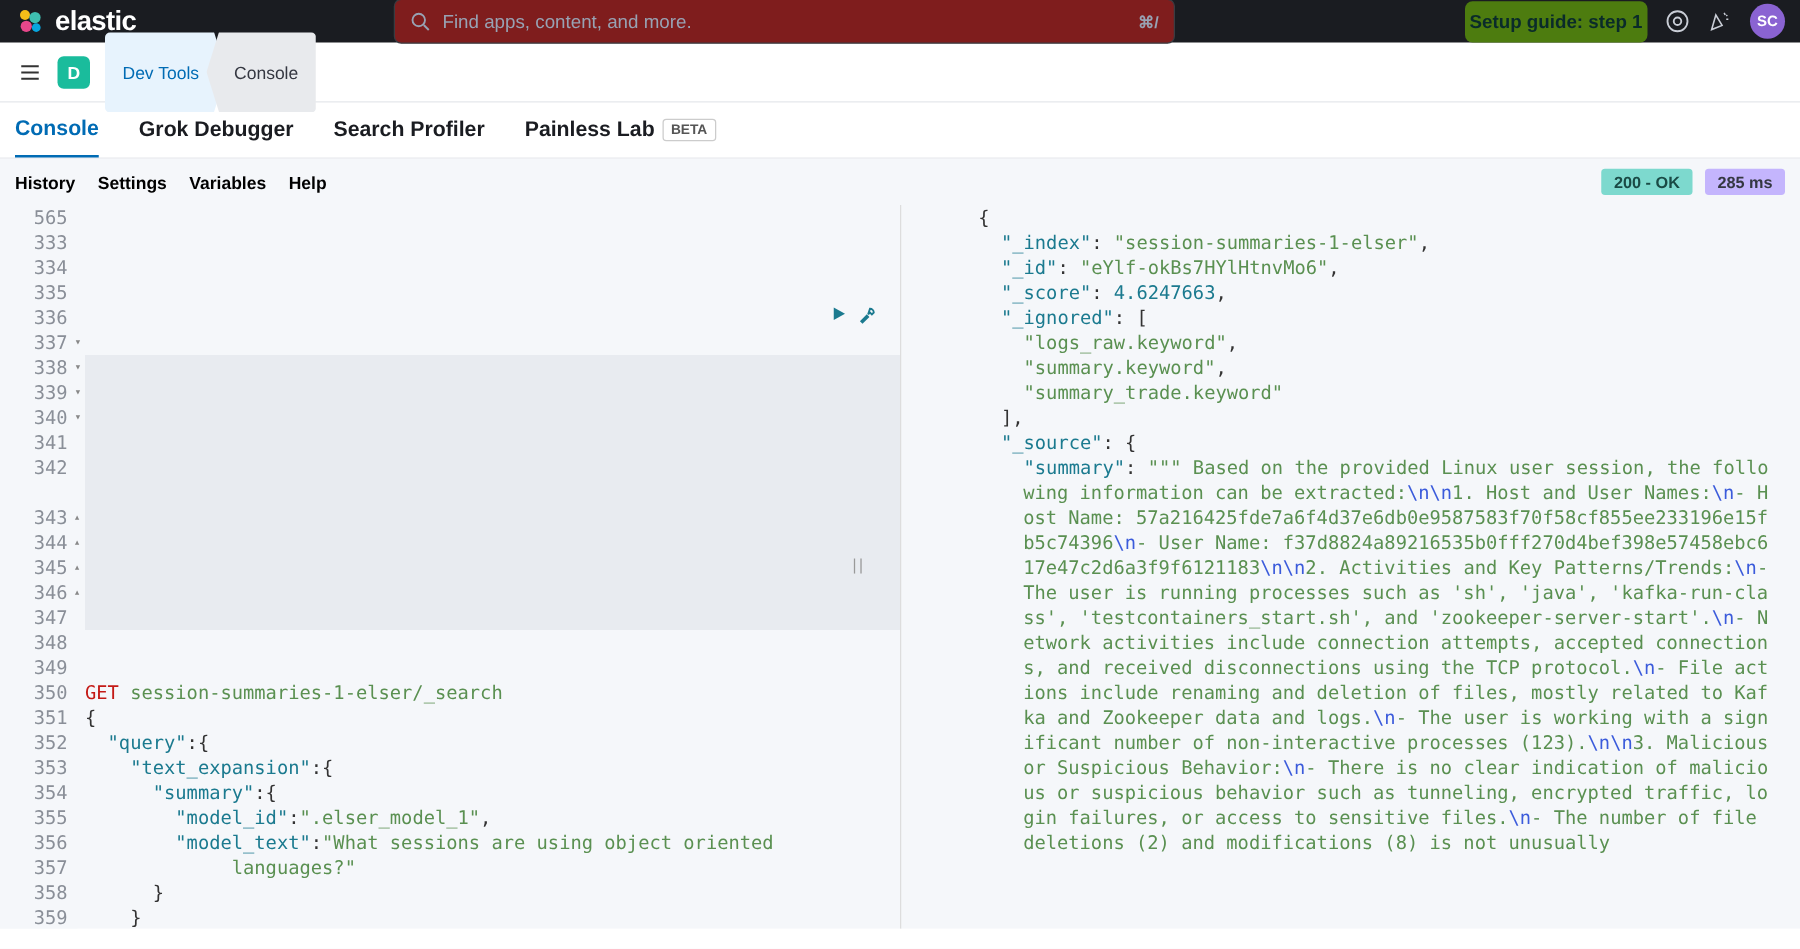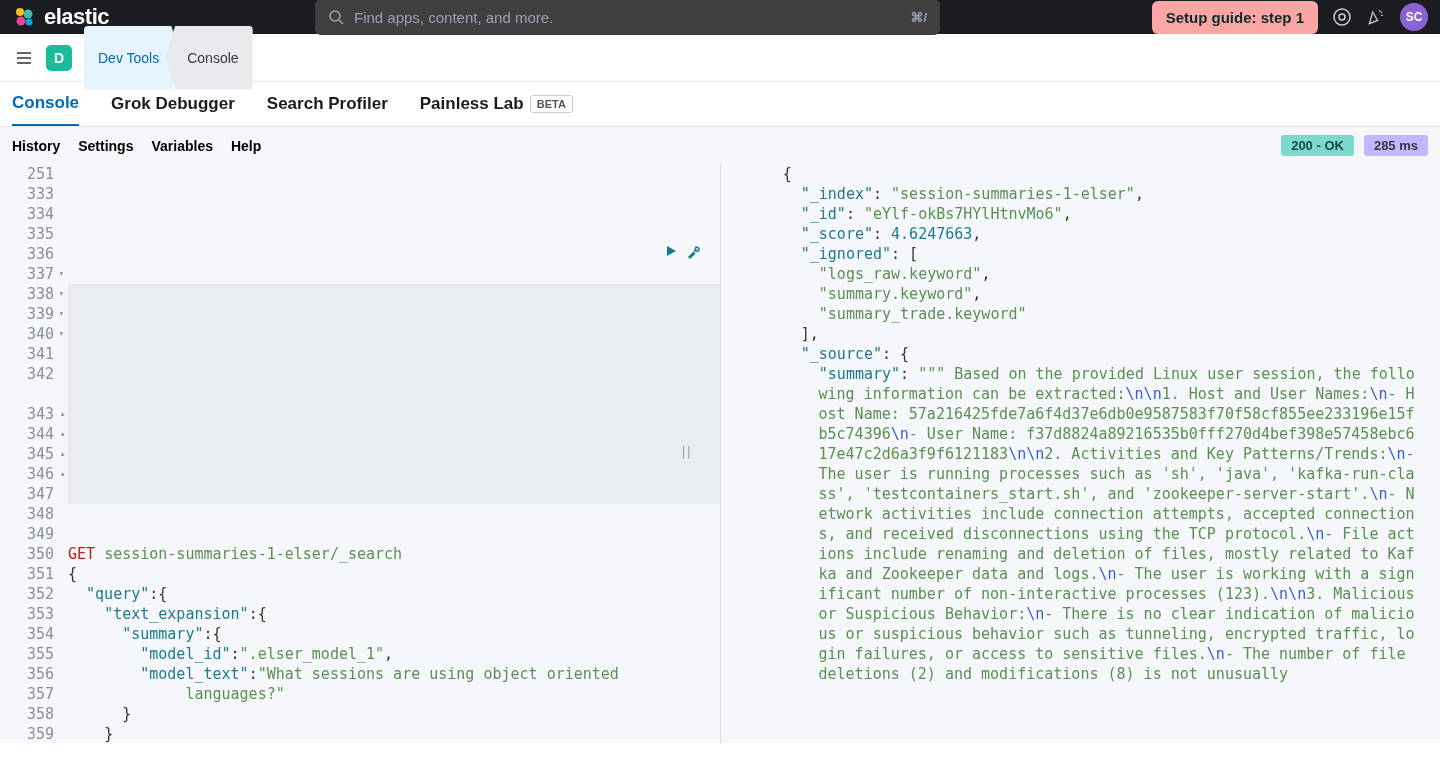--- a/index.html
+++ b/index.html
@@ -26,43 +26,43 @@
     .logo-text {
       color: #fff;
       font-size: 22px;
       font-weight: 600;
       letter-spacing: -0.5px;
     }
     .search-bar {
       flex: 1;
       max-width: 625px;
       margin-left: 190px;
-      background: #404040;
+      background: #7f1d1d;
       border: 1px solid #3a3c42;
       border-radius: 6px;
       height: 36px;
       display: flex;
       align-items: center;
       padding: 0 12px;
       gap: 10px;
     }
     .search-bar .search-icon { color: #98a2b3; }
     .search-bar .placeholder { color: #98a2b3; font-size: 15px; flex: 1; }
     .search-bar .kbd { color: #98a2b3; font-size: 13px; font-weight: 600; }
     .top-header-right {
       margin-left: auto;
       display: flex;
       align-items: center;
       gap: 14px;
     }
     .setup-btn {
-      background: #fca5a5;
+      background: #4d7c0f;
       color: #0a2b2a;
       font-weight: 600;
-      padding: 8px 14px;
+      padding: 8px 4px;
       border-radius: 6px;
       font-size: 15px;
     }
     .top-icon { color: #c9cdd6; width: 20px; height: 20px; }
     .avatar {
       width: 28px;
       height: 28px;
       border-radius: 50%;
       background: #8a63d2;
       color: #fff;
@@ -331,21 +331,21 @@
   <div class="toolbar-right">
     <span class="status-badge">200 - OK</span>
     <span class="time-badge">285 ms</span>
   </div>
 </div>
 
 <div class="editor-area">
 
   <div class="pane left">
     <div class="gutter" id="gutter-left">
-        <div class="ln">251</div>
+        <div class="ln">565</div>
         <div class="ln">333</div>
         <div class="ln">334</div>
         <div class="ln">335</div>
         <div class="ln">336</div>
         <div class="ln fold">337</div>
         <div class="ln fold">338</div>
         <div class="ln fold">339</div>
         <div class="ln fold">340</div>
         <div class="ln">341</div>
         <div class="ln">342</div>

